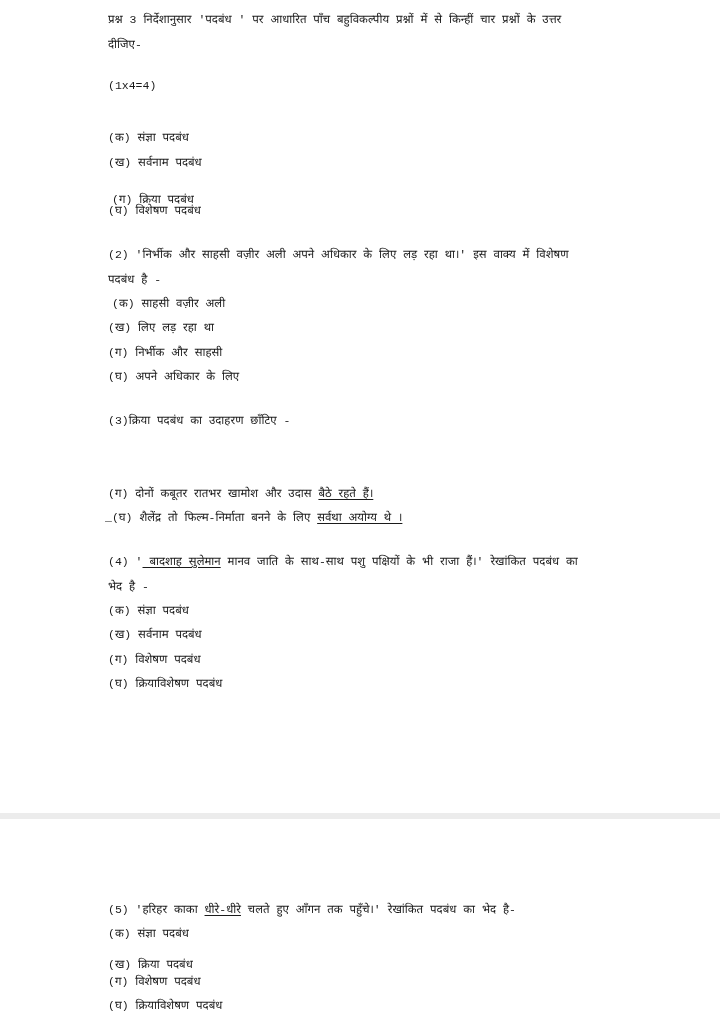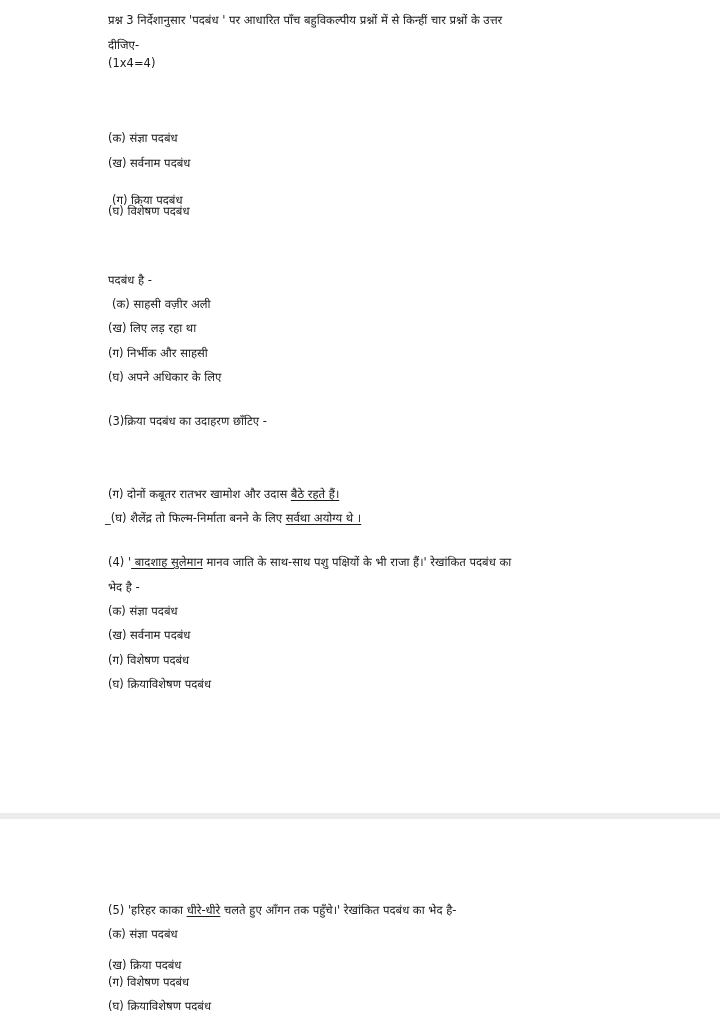--- a/index.html
+++ b/index.html
@@ -2,38 +2,39 @@
 <html><head>
   <meta charset="utf-8">
   <style>
     html, body { margin: 0; padding: 0; background: #ffffff; }
     body { width: 720px; height: 1024px; position: relative; overflow: hidden;
            font-family: "DejaVu Sans", "Liberation Sans", sans-serif; color: #1a1a1a; }
     .page { position: absolute; left: 0; width: 720px; background: #fff; }
     .page1 { top: 0; height: 813px; }
     .page-gap { position: absolute; top: 813px; left: 0; width: 720px; height: 6px; background: #ececec; }
     .page2 { top: 819px; height: 182px; }
-    .line { position: absolute; left: 108px; font-size: 11.5px; line-height: 16px; white-space: nowrap; }
+    .line { position: absolute; left: 108px; font-size: 11.5px; line-height: 16px; white-space: nowrap; font-family: Liberation Mono, monospace; }
     .line.ind { left: 112px; }
     .line.ind2 { left: 105px; }
     .u { text-decoration: underline; text-underline-offset: 2px; }
   </style>
 </head>
 <body>
 
 <div class="page page1">
   <div class="line" style="top:12px">प्रश्न 3 निर्देशानुसार 'पदबंध ' पर आधारित पाँच बहुविकल्पीय प्रश्नों में से किन्हीं चार प्रश्नों के उत्तर</div>
   <div class="line" style="top:37px">दीजिए-</div>
-  <div class="line" style="top:55px">(1x4=4)</div>
+  <div class="line" style="top:78px">(1x4=4)</div>
 
   <div class="line" style="top:130px">(क) संज्ञा पदबंध</div>
   <div class="line" style="top:155px">(ख) सर्वनाम पदबंध</div>
   <div class="line ind" style="top:192px">(ग) क्रिया पदबंध</div>
   <div class="line" style="top:203px">(घ)  विशेषण पदबंध</div>
 
+  <div class="line" style="top:247px">(2) 'निर्भीक और साहसी वज़ीर अली अपने अधिकार के लिए लड़ रहा था।' इस वाक्य में विशेषण</div>
   <div class="line" style="top:272px">पदबंध है -</div>
   <div class="line ind" style="top:296px">(क) साहसी वज़ीर अली</div>
   <div class="line" style="top:320px">(ख) लिए लड़ रहा था</div>
   <div class="line" style="top:345px">(ग)  निर्भीक और साहसी</div>
   <div class="line" style="top:369px">(घ) अपने अधिकार के लिए</div>
 
   <div class="line" style="top:413px">(3)क्रिया पदबंध का उदाहरण छाँटिए -</div>
   <div class="line" style="top:486px">
     <span>(ग) दोनों कबूतर रातभर खामोश और उदास </span><span class="u">बैठे रहते हैं।</span><span></span>
   </div>

